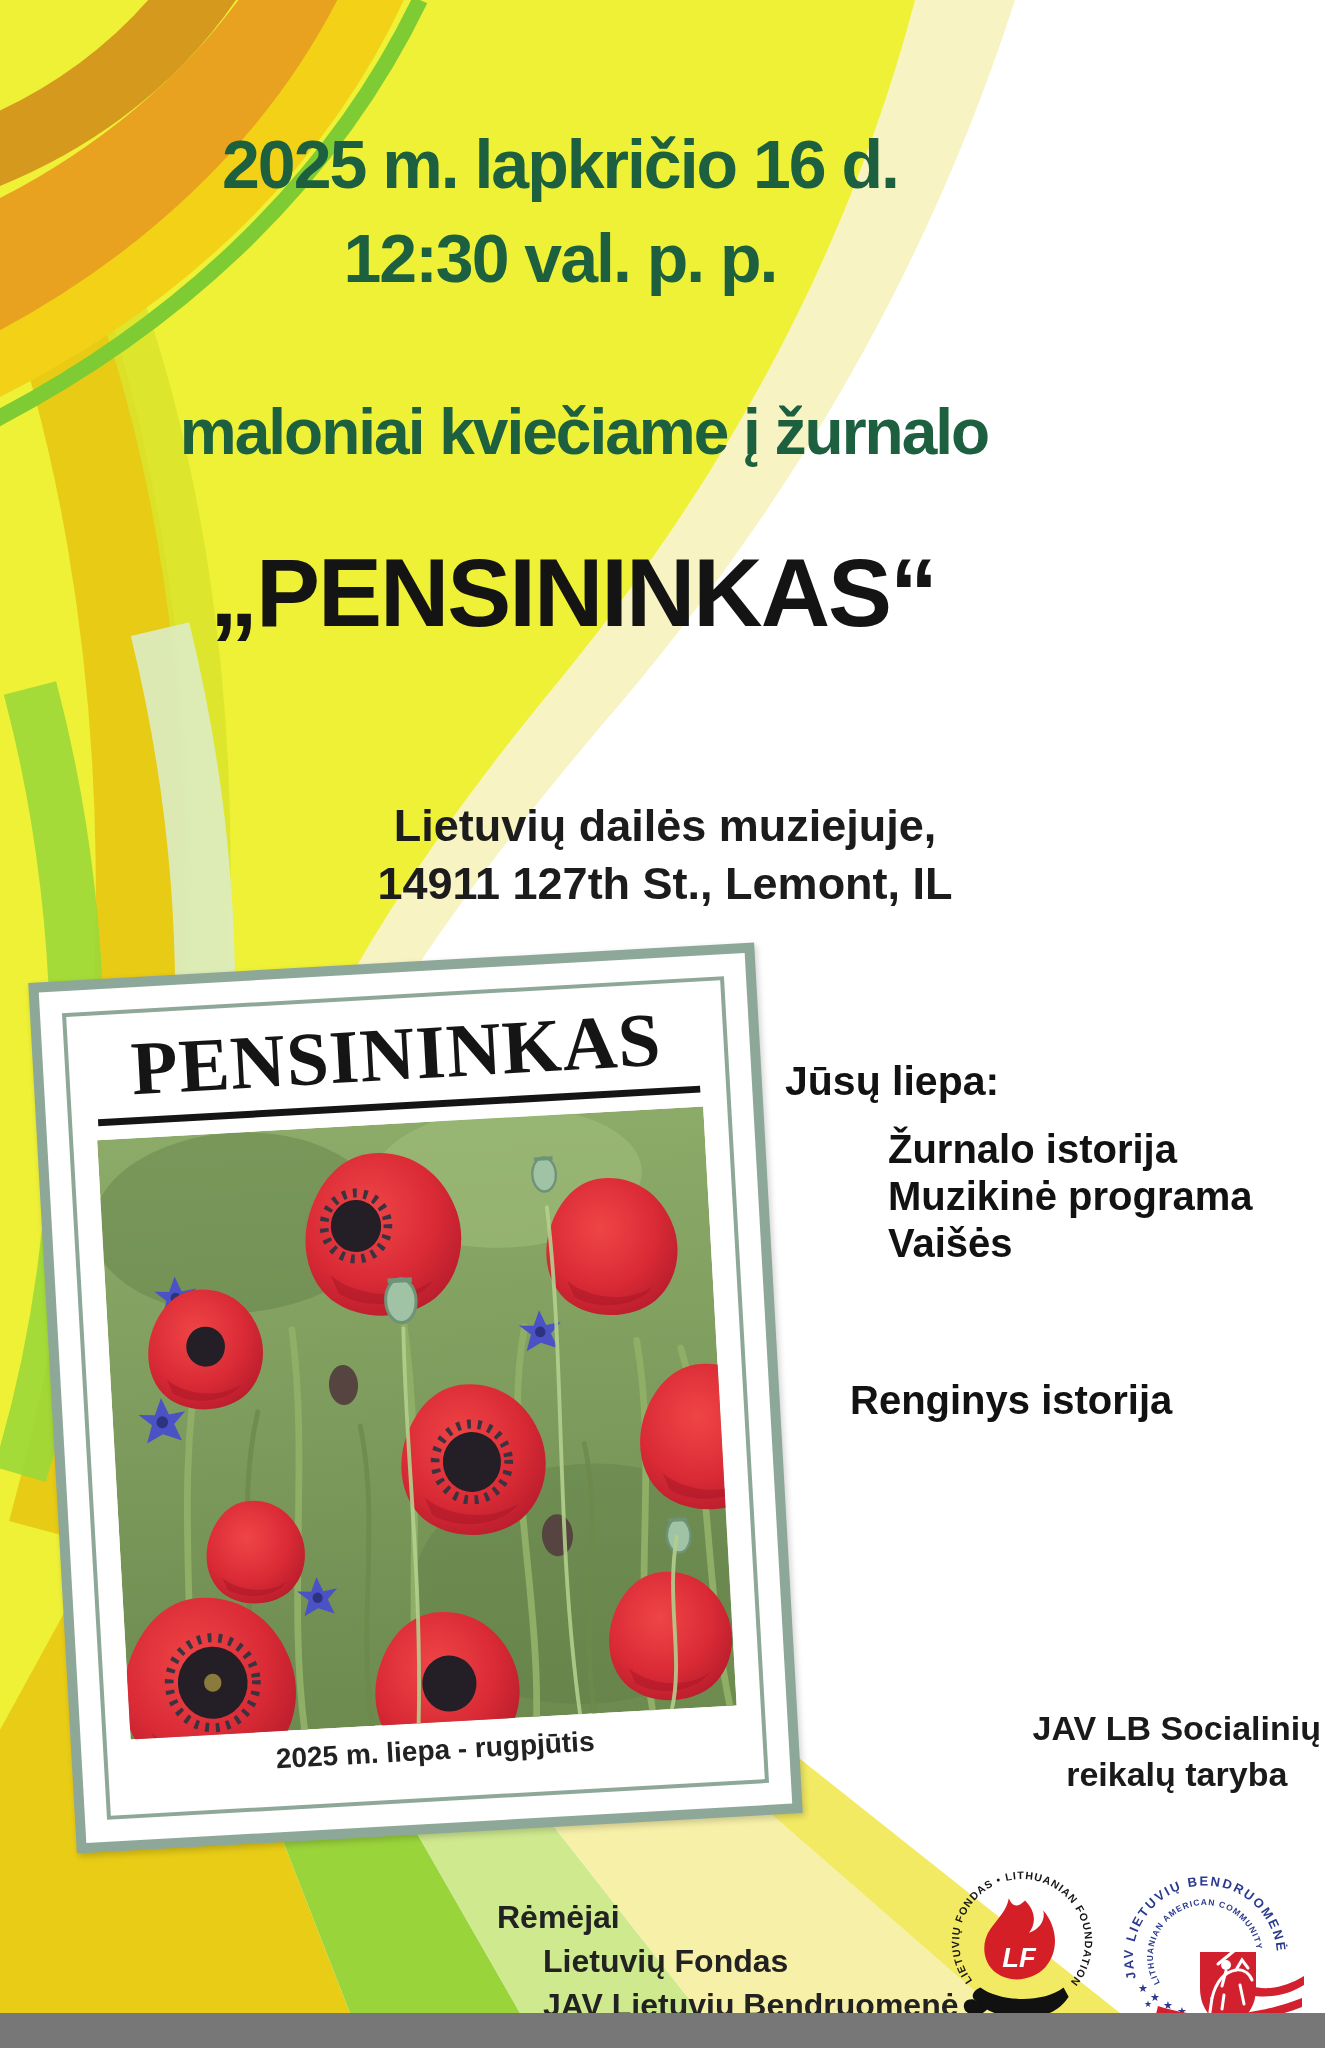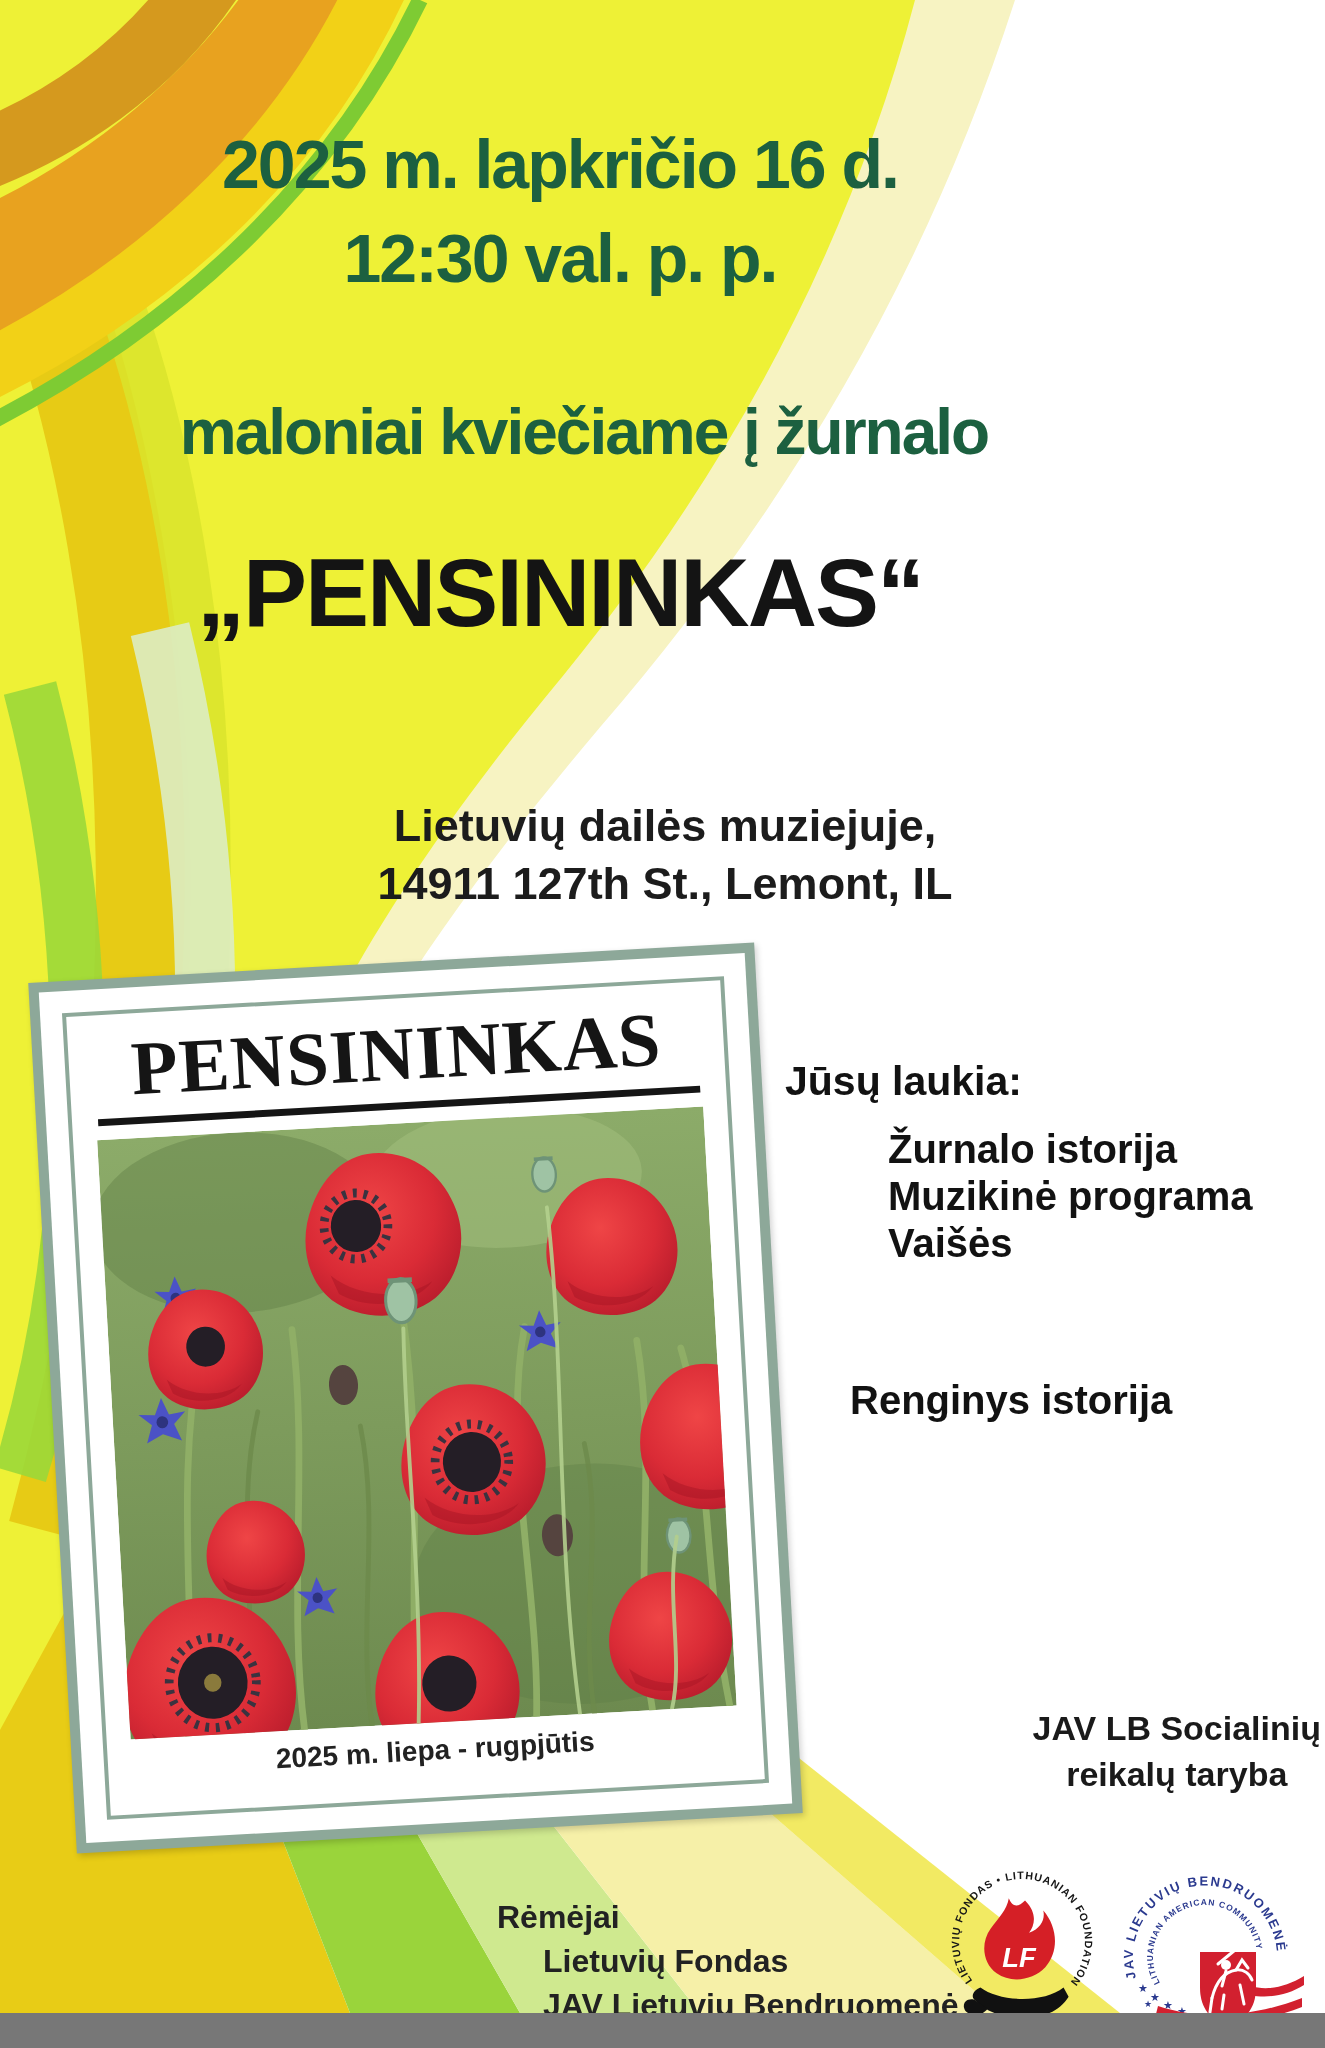--- a/index.html
+++ b/index.html
@@ -74,21 +74,21 @@
     <polygon points="0,2048 0,1760 140,1500 350,2048" fill="#e8cc16"></polygon>
     <polygon points="140,1500 200,1480 520,2048 350,2048" fill="#9ad43b"></polygon>
     <polygon points="200,1480 255,1470 700,2048 520,2048" fill="#cfe98f"></polygon>
     <polygon points="255,1470 330,1455 1000,2048 700,2048" fill="#f6f0a8"></polygon>
     <polygon points="330,1455 380,1450 1120,2048 1000,2048" fill="#efe53c" opacity=".8"></polygon>
   </svg>
 
   <div class="abs center-line h-green h1" style="top:130px;">2025 m. lapkričio 16 d.</div>
   <div class="abs center-line h-green h2" style="top:224px;">12:30 val. p. p.</div>
   <div class="abs center-line h-green h3" style="top:400px;">maloniai kviečiame į žurnalo</div>
-  <div class="abs center-line mag-title-line" style="top:545px;">„PENSININKAS“</div>
+  <div class="abs center-line mag-title-line" style="top:545px;padding-left:13px;">„PENSININKAS“</div>
 
   <div class="abs venue-line" style="top:800px;">Lietuvių dailės muziejuje,</div>
   <div class="abs venue-line" style="top:858px;">14911 127th St., Lemont, IL</div>
 
   <div class="abs magazine">
     <div class="mag-white">
       <div class="mag-line">
         <div class="mag-inner">
           <div class="masthead">PENSININKAS</div>
           <div class="mast-rule"></div>
@@ -171,21 +171,21 @@
               <path d="M460,92 C470,250 450,420 465,600"></path>
               <path d="M575,428 C560,490 575,550 560,600"></path>
             </g>
           </svg>
           <div class="cover-caption">2025 m. liepa - rugpjūtis</div>
         </div>
       </div>
     </div>
   </div>
 
-  <div class="abs agenda-header">Jūsų laukia:</div>
+  <div class="abs agenda-header">Jūsų liepa:</div>
   <div class="abs agenda-items">
     <div>Žurnalo istorija</div>
     <div>Muzikinė programa</div>
     <div>Vaišės</div>
   </div>
   <div class="abs free-note">Renginys istorija</div>
 
   <div class="abs organizer">
     <div>JAV LB Socialinių</div>
     <div>reikalų taryba</div>

